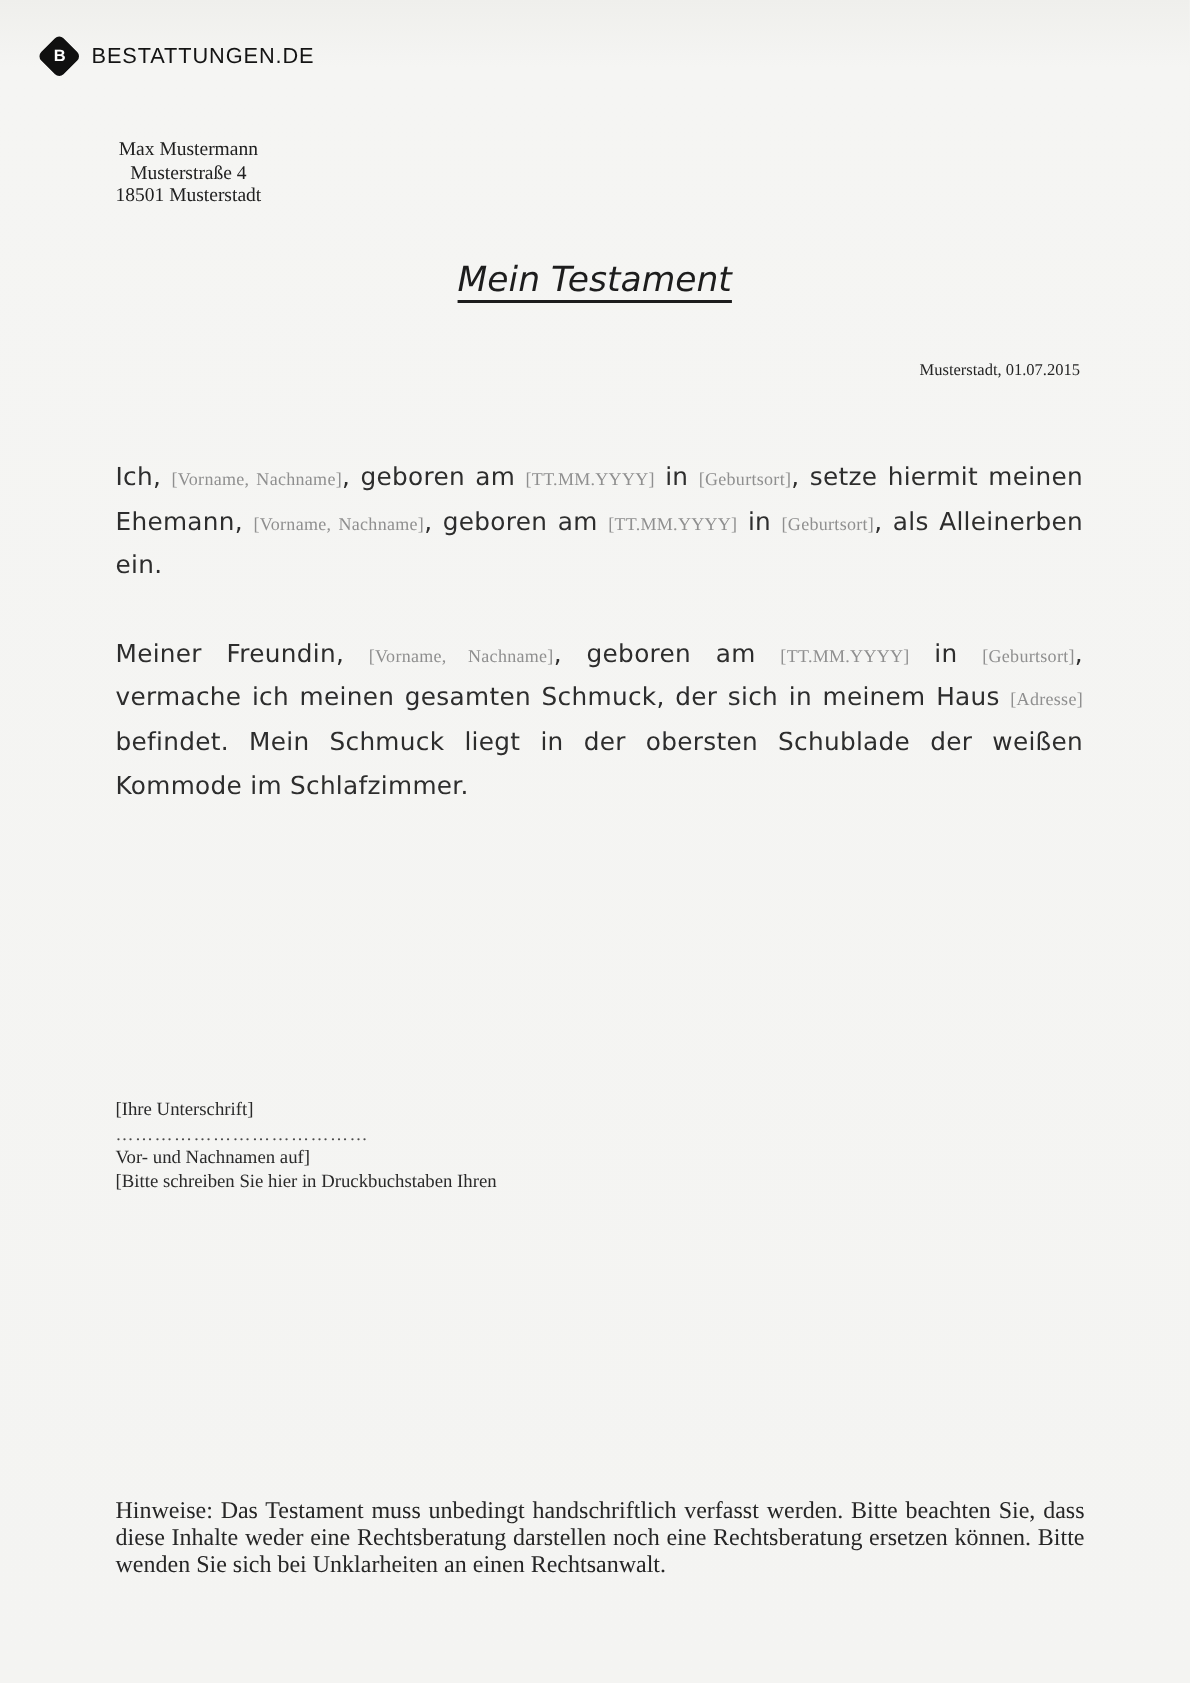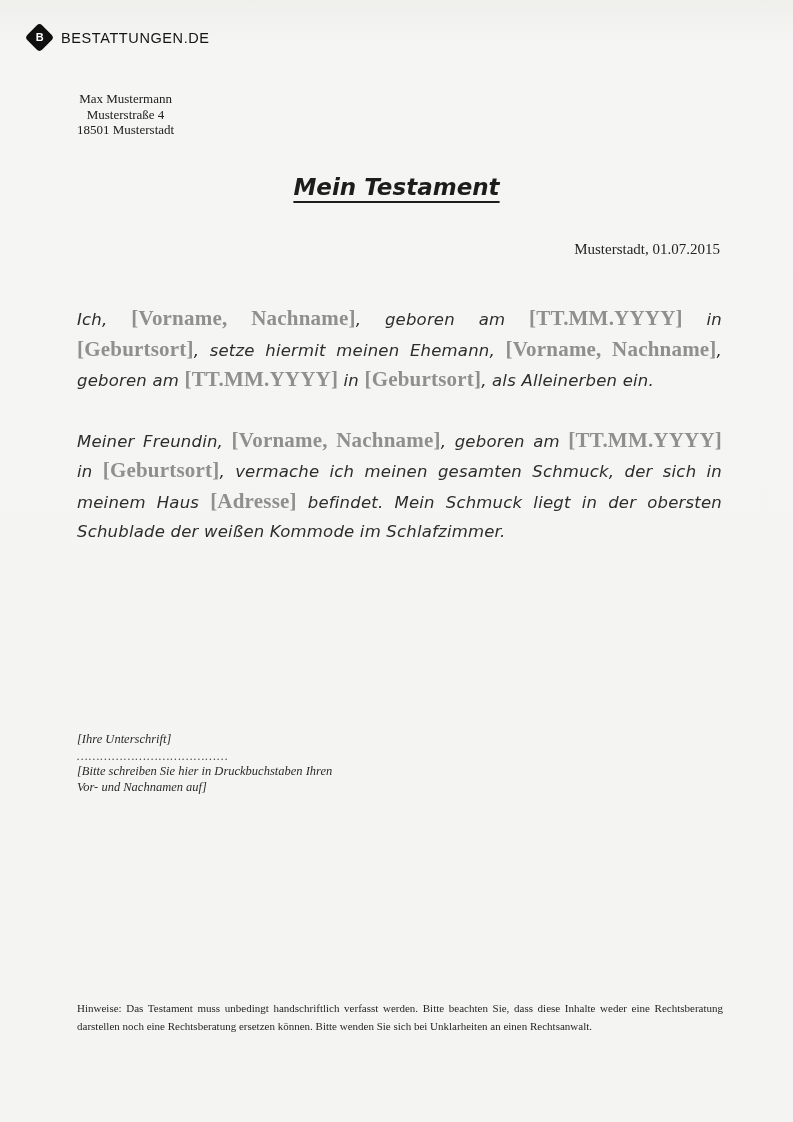--- a/index.html
+++ b/index.html
@@ -25,45 +25,45 @@
   .brand-name{
     font-family:"Liberation Sans",sans-serif;font-size:14.5px;font-weight:400;
     letter-spacing:0.6px;color:#141414;
   }
   
   .sender{position:absolute;left:77px;top:91px;font-size:13px;line-height:15.5px;color:#202020;}
   .sender div{white-space:pre;text-align:center;}
   
   .title-wrap{position:absolute;left:0;right:0;top:174px;text-align:center;}
   .title{
-    font-family:"DejaVu Sans",sans-serif;font-style:italic;font-weight:700;
+    font-family:"DejaVu Sans",sans-serif;font-style:italic;font-weight:400;
     font-size:23px;color:#1d1d1d;
     text-decoration:underline;text-underline-offset:6px;text-decoration-thickness:1.5px;
   }
   
-  .dateline{position:absolute;right:73px;top:241px;font-size:15px;color:#242424;}
+  .dateline{position:absolute;right:73px;top:241px;font-size:11px;color:#242424;}
   
   .body{position:absolute;left:77px;top:304px;width:645px;}
   .block{margin:0 0 30px 0;}
   .para{margin:0;text-align:justify;font-size:16.5px;line-height:28.6px;}
   .hand{
-    font-family:"DejaVu Sans",sans-serif;font-style:italic;color:#2d2d2d;
+    font-family:"DejaVu Sans",sans-serif;color:#2d2d2d;
     letter-spacing:0.2px;
   }
   .ph{
     font-family:"Liberation Serif",serif;font-style:normal;color:#8f8f8f;
-    font-size:21px;letter-spacing:0.2px;font-weight:bold;
+    font-size:12px;letter-spacing:0.2px;
   }
   
-  .signature{position:absolute;left:77px;top:732px;font-size:12.5px;color:#2a2a2a;line-height:15.5px;font-style:italic;}
+  .signature{position:absolute;left:77px;top:732px;font-size:12.5px;color:#2a2a2a;line-height:15.5px;}
   .sig-dots{letter-spacing:1px;color:#4a4a4a;font-size:12px;margin-top:1px;}
   
   .footer{
     position:absolute;left:77px;top:999px;width:646px;
-    font-size:11px;line-height:18px;color:#262626;text-align:justify;
+    font-size:16px;line-height:18px;color:#262626;text-align:justify;
   }
 </style>
 </head>
 <body>
 
 <div class="page">
 
   <div class="brand">
     <div class="logo">
       <span class="glyph">B</span>
@@ -88,19 +88,19 @@
       <p class="para"><span class="hand">Ich, </span><span class="ph">[Vorname, Nachname]</span><span class="hand">, geboren am </span><span class="ph">[TT.MM.YYYY]</span><span class="hand"> in </span><span class="ph">[Geburtsort]</span><span class="hand">, setze hiermit meinen Ehemann, </span><span class="ph">[Vorname, Nachname]</span><span class="hand">, geboren am </span><span class="ph">[TT.MM.YYYY]</span><span class="hand"> in </span><span class="ph">[Geburtsort]</span><span class="hand">, als Alleinerben ein.</span></p>
     </div>
     <div class="block">
       <p class="para"><span class="hand">Meiner Freundin, </span><span class="ph">[Vorname, Nachname]</span><span class="hand">, geboren am </span><span class="ph">[TT.MM.YYYY]</span><span class="hand"> in </span><span class="ph">[Geburtsort]</span><span class="hand">, vermache ich meinen gesamten Schmuck, der sich in meinem Haus </span><span class="ph">[Adresse]</span><span class="hand"> befindet. Mein Schmuck liegt in der obersten Schublade der weißen Kommode im Schlafzimmer.</span></p>
     </div>
   </div>
 
   <div class="signature">
     <div>[Ihre Unterschrift]</div>
     <div class="sig-dots">…………………………………</div>
+    <div>Vor- und Nachnamen auf]</div>
     <div>[Bitte schreiben Sie hier in Druckbuchstaben Ihren</div>
-    <div>Vor- und Nachnamen auf]</div>
   </div>
 
   <div class="footer">Hinweise: Das Testament muss unbedingt handschriftlich verfasst werden. Bitte beachten Sie, dass diese Inhalte weder eine Rechtsberatung darstellen noch eine Rechtsberatung ersetzen können. Bitte wenden Sie sich bei Unklarheiten an einen Rechtsanwalt.</div>
 
 </div>
 
 </body></html>

